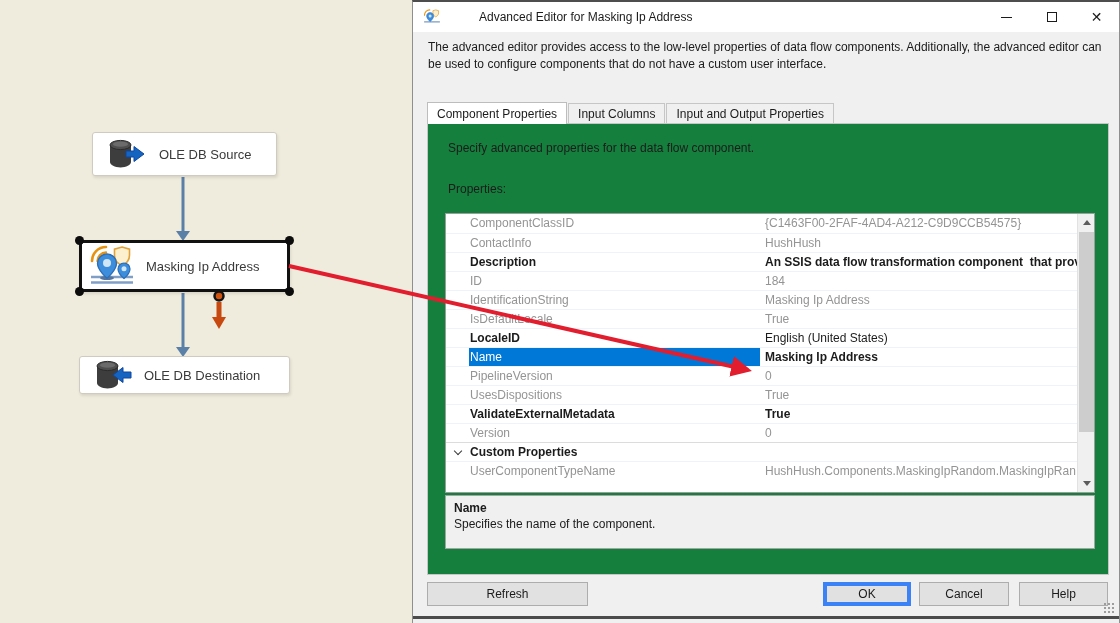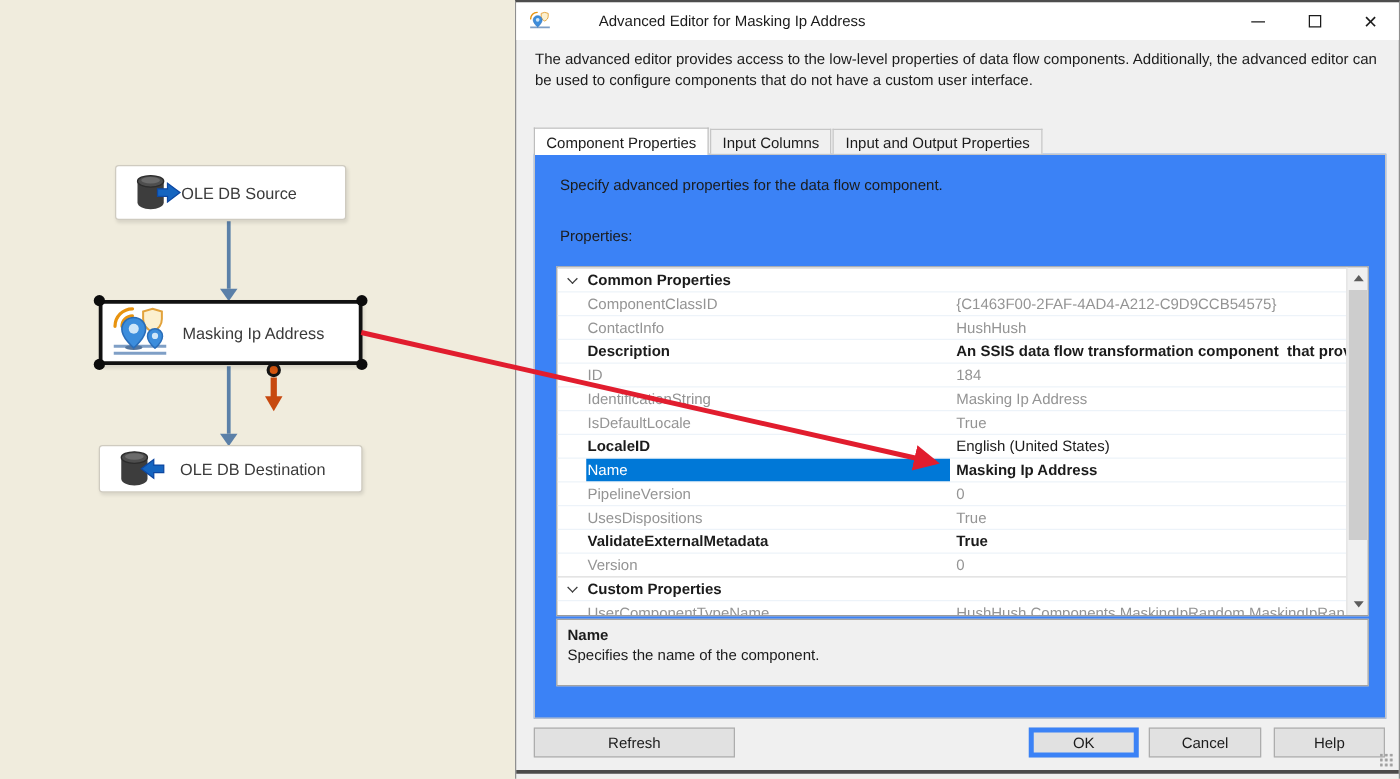--- a/index.html
+++ b/index.html
@@ -28,21 +28,21 @@
   .glyph-max { width:10px; height:10px; border:1px solid #1b1b1b; display:inline-block; }
   .glyph-close { font-size:14px; line-height:14px; }
 
   .intro { position:absolute; left:15px; top:37px; width:684px; font-size:12px; color:#1b1b1b; line-height:17px; }
 
   .tabstrip { position:absolute; left:14px; top:99px; height:22px; display:flex; align-items:flex-end; z-index:3; }
   .tab { height:20px; padding:0 9px; font-size:12px; color:#1b1b1b; background:#f0f0f0;
     border:1px solid #c6c6c6; border-bottom:none; display:flex; align-items:center; margin-right:1px; }
   .tab.active { height:22px; background:#ffffff; position:relative; top:1px; border:1px solid #bdbdbd; border-bottom:none; z-index:4; }
   .tabpage { position:absolute; left:14px; top:121px; width:682px; height:452px;
-    background:#3b82f6; border:1px solid #c6c6c6; }
+    background:#15803d; border:1px solid #c6c6c6; }
 
   .instruction { position:absolute; left:20px; top:17px; font-size:12px; color:#1b1b1b; }
   .props-label { position:absolute; left:20px; top:58px; font-size:12px; color:#1b1b1b; }
 
   
   .grid { position:absolute; left:17px; top:89px; width:650px; height:280px;
     background:#ffffff; border:1px solid #9c9c9c; overflow:hidden; }
   .grid-rows { position:absolute; left:0; top:0; width:632px; }
   .prow { display:flex; height:19px; line-height:18px; font-size:12px; border-top:1px solid #edf3f9; background:#ffffff; }
   .prow:first-child { border-top:none; }
@@ -108,21 +108,21 @@
 
   <div class="node" style="left:92px; top:132px; width:185px; height:44px;">
     <span style="margin-left:12px; display:flex;">
       <svg width="40" height="32" viewBox="0 0 40 32">
         <path d="M5 7 v17 c0 3 4.8 5.4 10.5 5.4 s10.5-2.4 10.5-5.4 V7" fill="#3d3d3d"></path>
         <ellipse cx="15.5" cy="7" rx="10.5" ry="4.6" fill="#4e4e4e" stroke="#2c2c2c"></ellipse>
         <ellipse cx="15.5" cy="6.2" rx="7.5" ry="2.6" fill="#6b6b6b"></ellipse>
         <path d="M21 13 h8 v-4.5 l10 7.5 -10 7.5 V19 h-8 z" fill="#1565c0" stroke="#0d47a1" stroke-width="1"></path>
       </svg>
     </span>
-    <span class="nlabel" style="">OLE DB Source</span>
+    <span class="nlabel" style="margin-left:14px;">OLE DB Source</span>
   </div>
 
   <div class="node selected" style="left:79px; top:240px; width:211px; height:52px;">
     <span style="margin-left:6px; display:flex;">
       <svg width="48" height="42" viewBox="0 0 48 42">
         <path d="M4 16 A14 14 0 0 1 18 2" fill="none" stroke="#e8930f" stroke-width="2.6" stroke-linecap="round"></path>
         <path d="M9.5 16 A8.5 8.5 0 0 1 18 7.5" fill="none" stroke="#e8930f" stroke-width="2.4" stroke-linecap="round"></path>
         <path d="M34 2 l7.5 2.2 v6 c0 5.2-3.2 8.3-7.5 10.4 c-4.3-2.1-7.5-5.2-7.5-10.4 v-6 z" fill="#fcf0cf" stroke="#e2a23b" stroke-width="1.6"></path>
         <line x1="3" y1="32" x2="45" y2="32" stroke="#7f9fc6" stroke-width="2.4"></line>
         <line x1="3" y1="37.5" x2="45" y2="37.5" stroke="#7f9fc6" stroke-width="2.4"></line>
@@ -186,26 +186,20 @@
       <div class="tab">Input Columns</div>
       <div class="tab">Input and Output Properties</div>
     </div>
 
   <div class="tabpage">
     <div class="instruction">Specify advanced properties for the data flow component.</div>
     <div class="props-label">Properties:</div>
 
     <div class="grid">
       <div class="grid-rows">
-          <div class="prow section">
-            <span class="gutter">
-              <span class="chev"></span>
-            </span>
-            <span class="slabel">Common Properties</span>
-          </div>
           <div class="prow readonly">
             <span class="gutter"></span>
             <span class="pcell label">ComponentClassID</span>
             <span class="pcell value">{C1463F00-2FAF-4AD4-A212-C9D9CCB54575}</span>
           </div>
           <div class="prow readonly">
             <span class="gutter"></span>
             <span class="pcell label">ContactInfo</span>
             <span class="pcell value">HushHush</span>
           </div>

